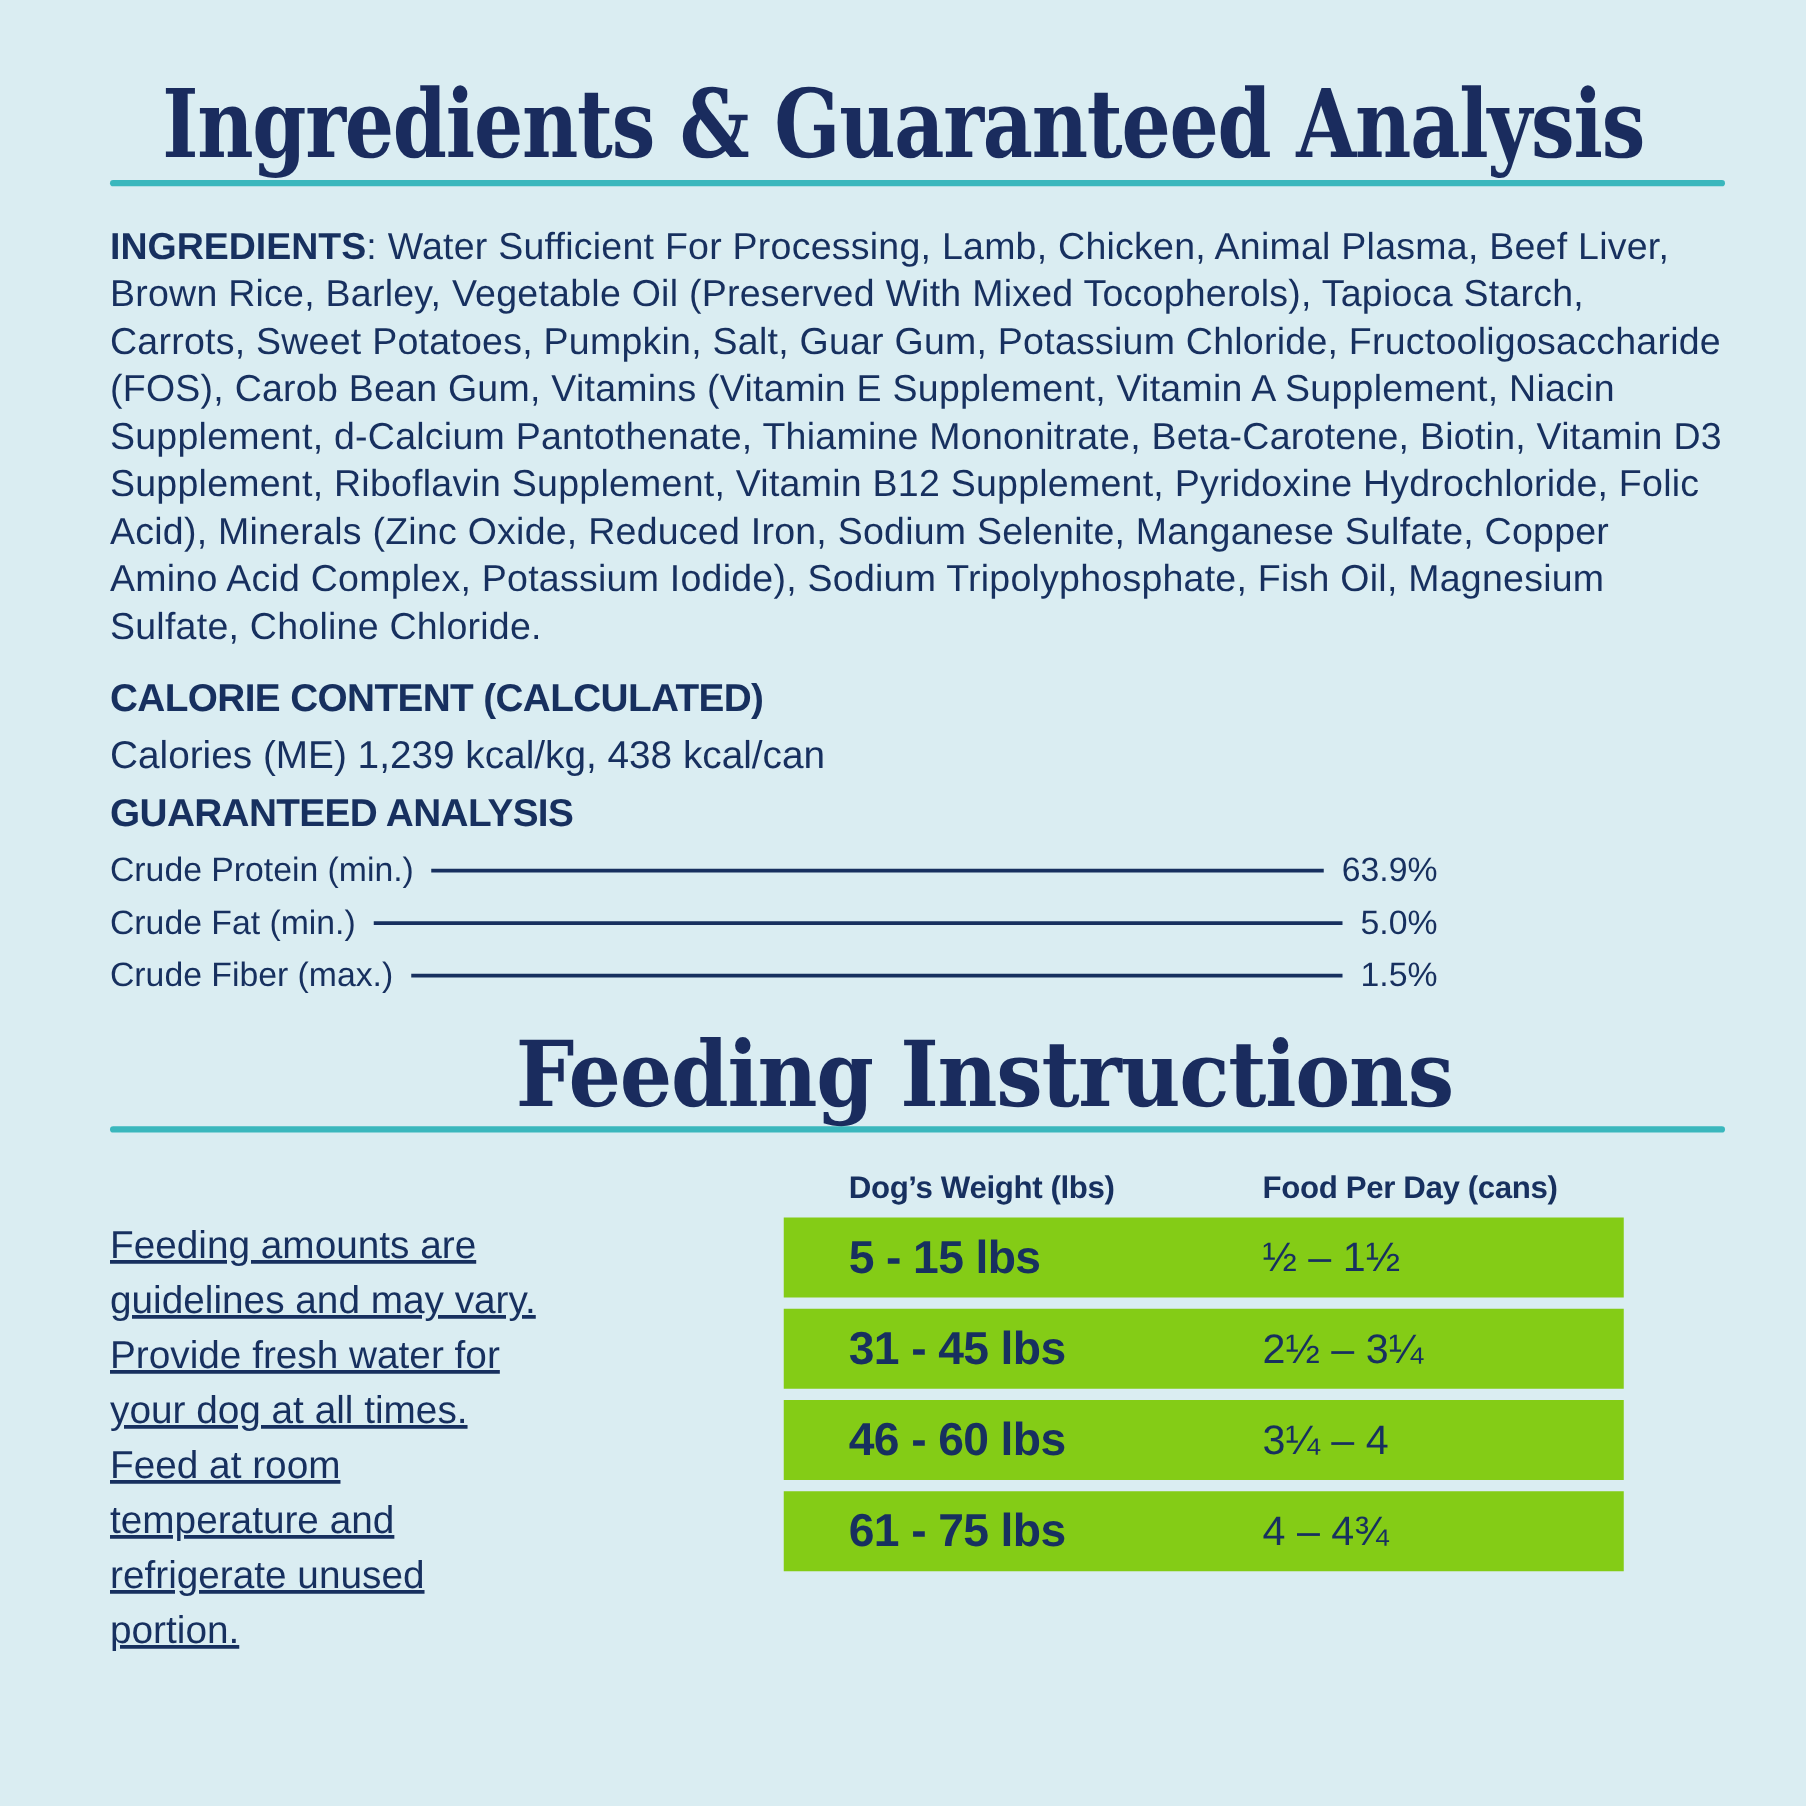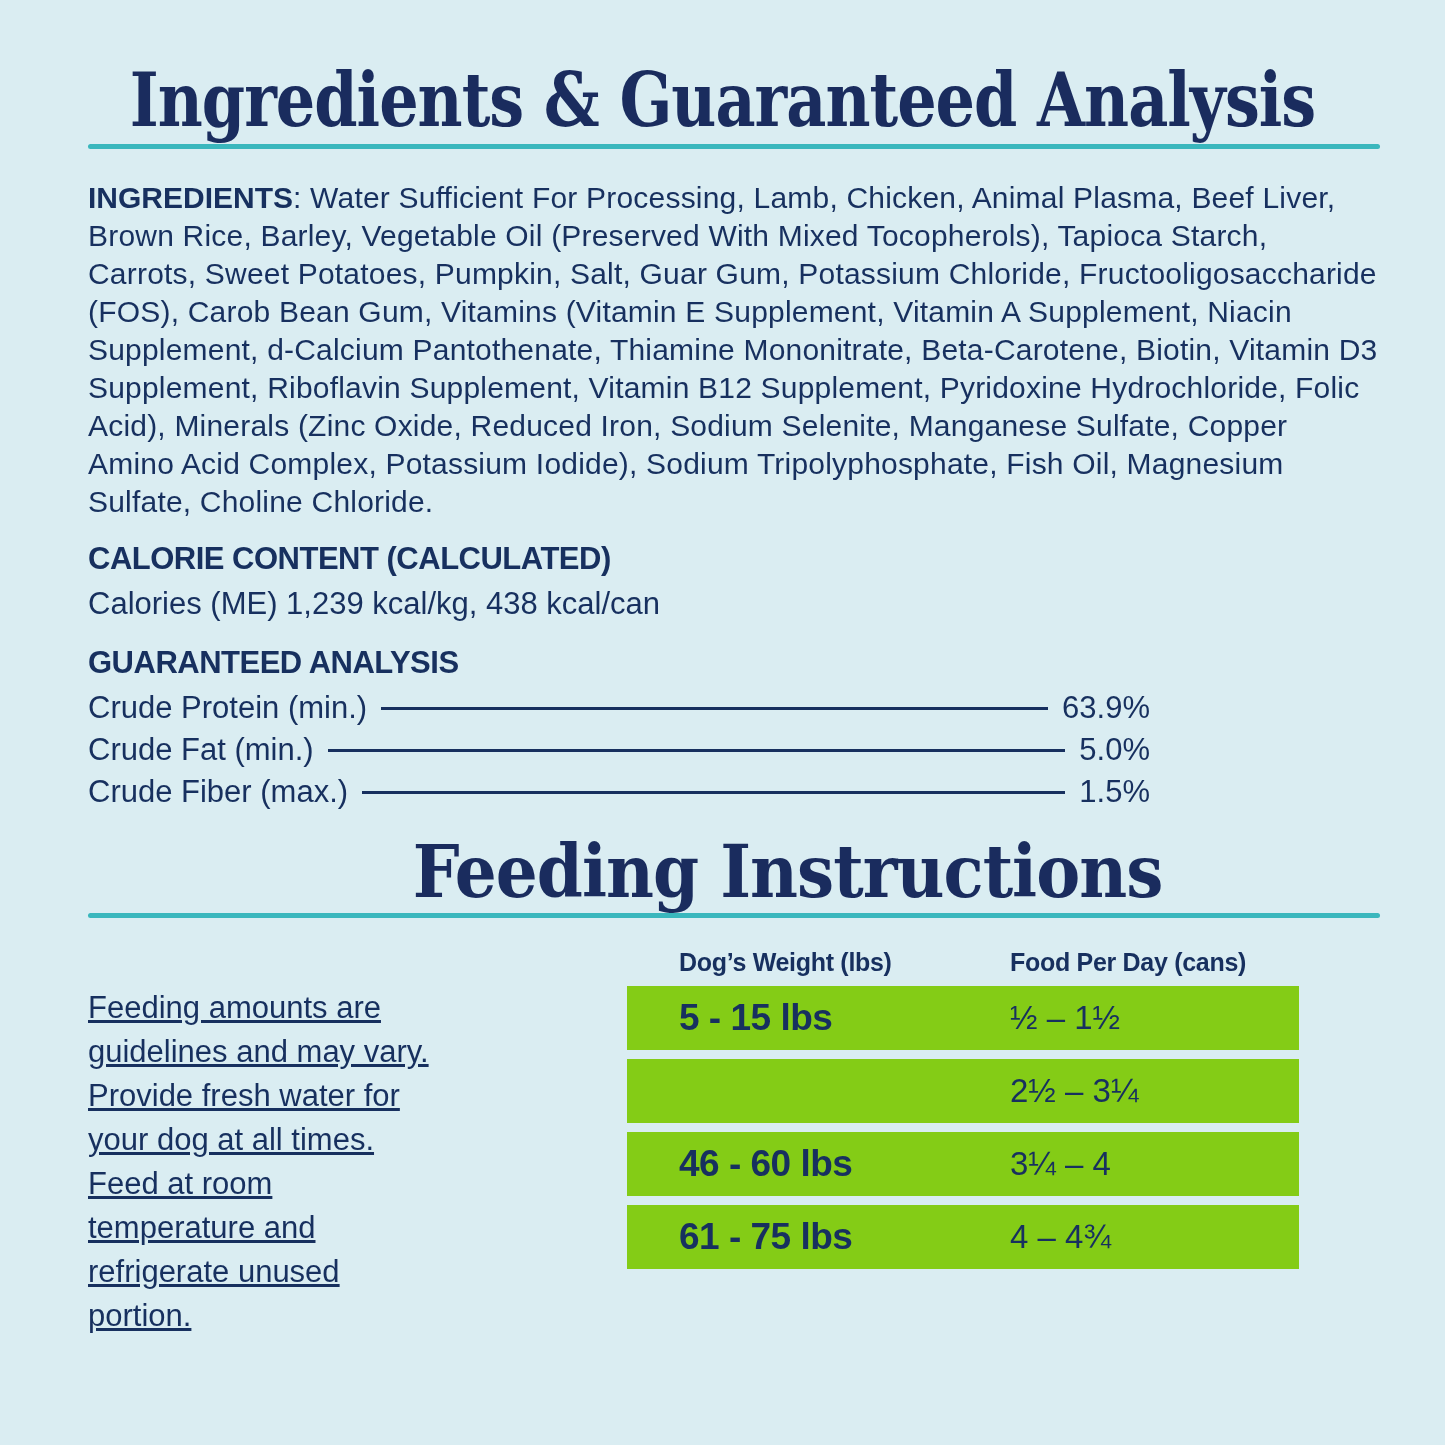--- a/index.html
+++ b/index.html
@@ -53,34 +53,34 @@
   }
   .ingredients strong { font-weight: 700; letter-spacing: 0; text-align: right; }
 
   .sub-heading {
     margin: 20px 0 0 88px;
     font-size: 31px;
     font-weight: 700;
     letter-spacing: -0.5px;
     line-height: 36px;
   }
-  .sub-heading.analysis { margin-top: 22px; }
+  .sub-heading.analysis { margin-top: 10px; }
 
   .plain-line {
     margin: 8px 0 0 88px;
     font-size: 31px;
     line-height: 38px;
   }
 
   .ga-rows { width: 1062px; margin: 6px 0 0 88px; }
   .ga-row {
     display: flex;
     align-items: center;
     height: 42px;
-    font-size: 31px;
+    font-size: 27px;
   }
   .ga-label { white-space: nowrap; }
   .ga-line {
     flex: 1;
     height: 0;
     border-top: 3px solid #17305f;
     margin: 0 14px;
   }
   .ga-value { white-space: nowrap; }
 
@@ -185,20 +185,21 @@
         <div class="ft-headers">
           <span class="ft-header-weight">Dog’s Weight (lbs)</span>
           <span class="ft-header-food">Food Per Day (cans)</span>
         </div>
 
         <div class="ft-row">
           <span class="ft-weight">5 - 15 lbs</span>
           <span class="ft-food">½ – 1½</span>
         </div>
         <div class="ft-row">
+          <span class="ft-weight">31 - 45 lbs</span>
           <span class="ft-food">2½ – 3¼</span>
         </div>
         <div class="ft-row">
           <span class="ft-weight">46 - 60 lbs</span>
           <span class="ft-food">3¼ – 4</span>
         </div>
         <div class="ft-row">
           <span class="ft-weight">61 - 75 lbs</span>
           <span class="ft-food">4 – 4¾</span>
         </div>

